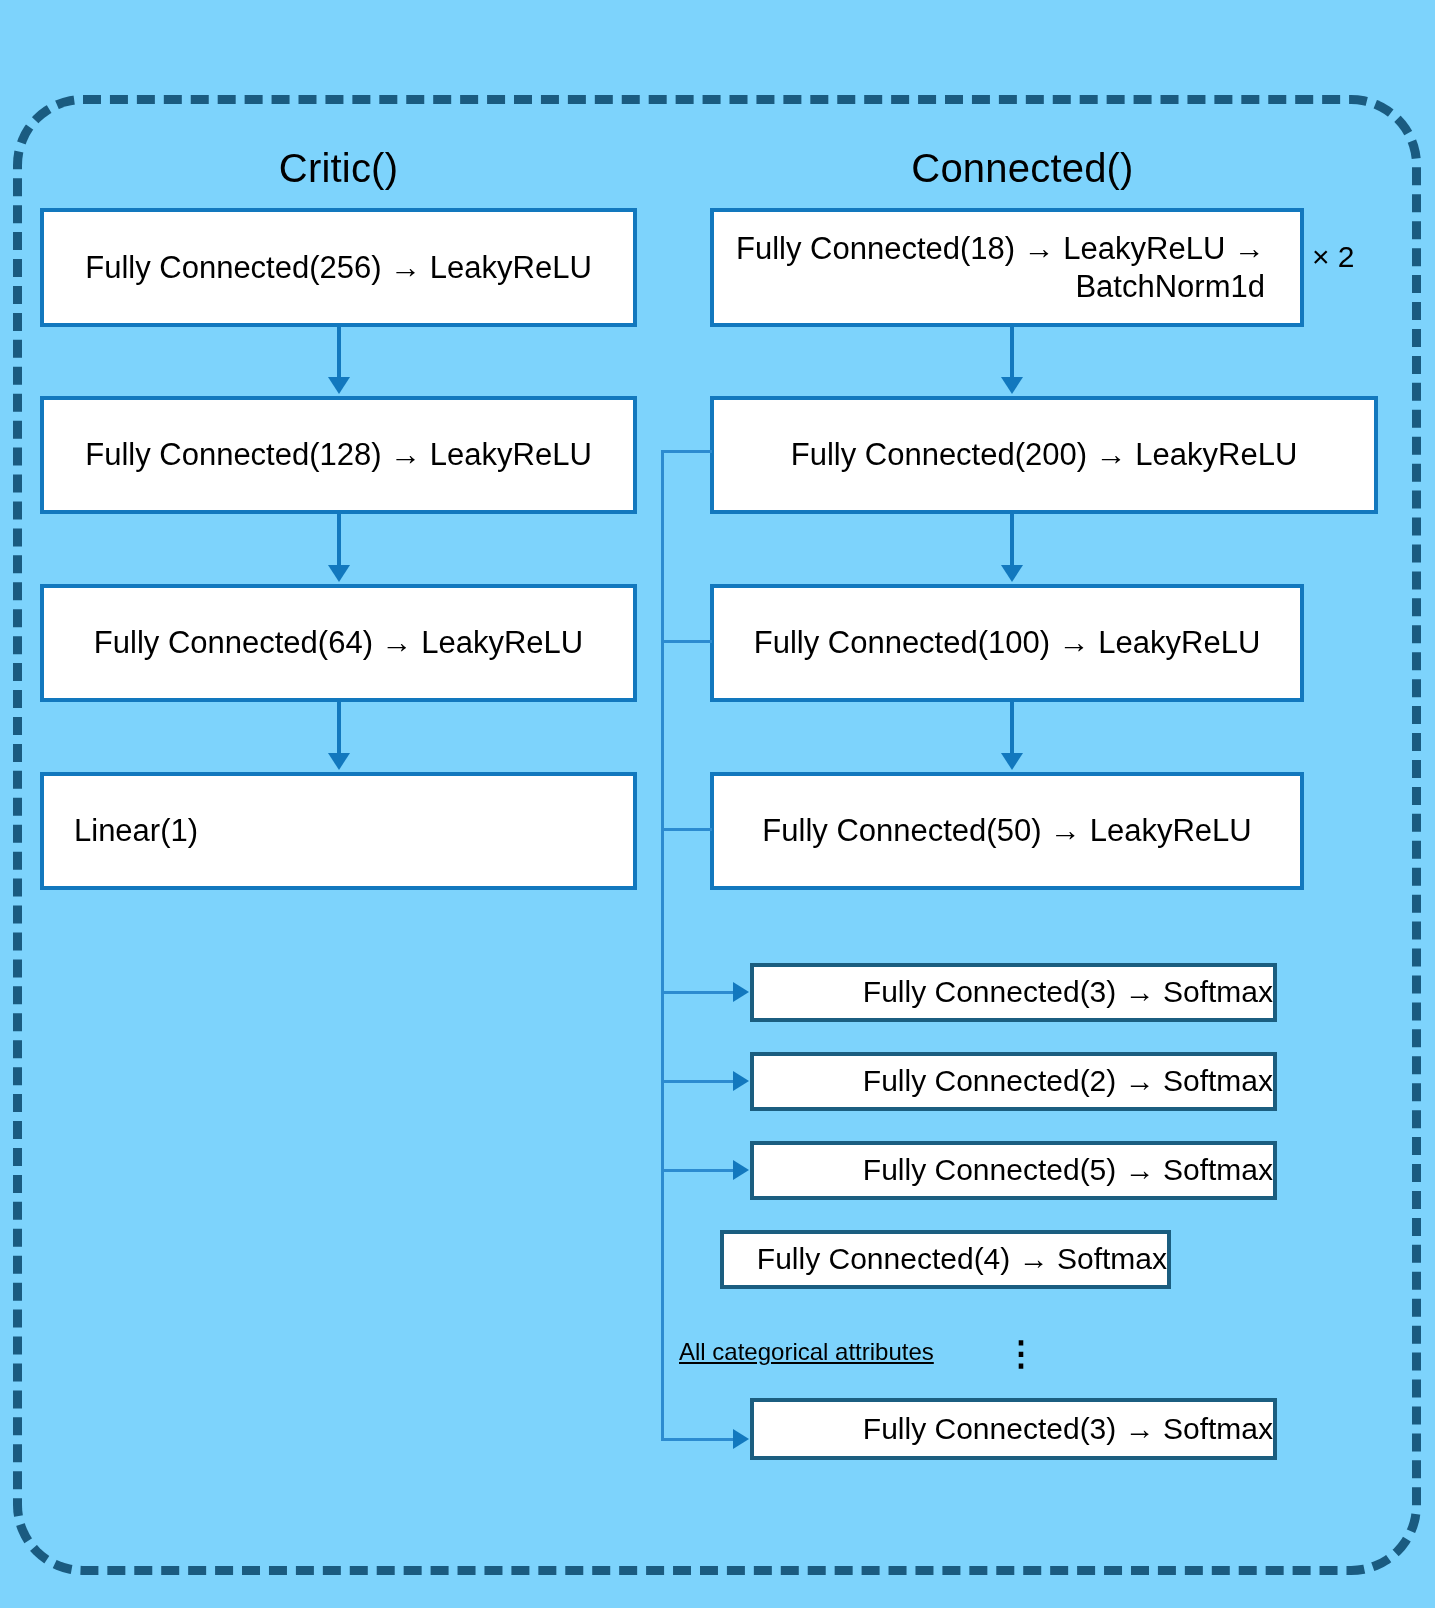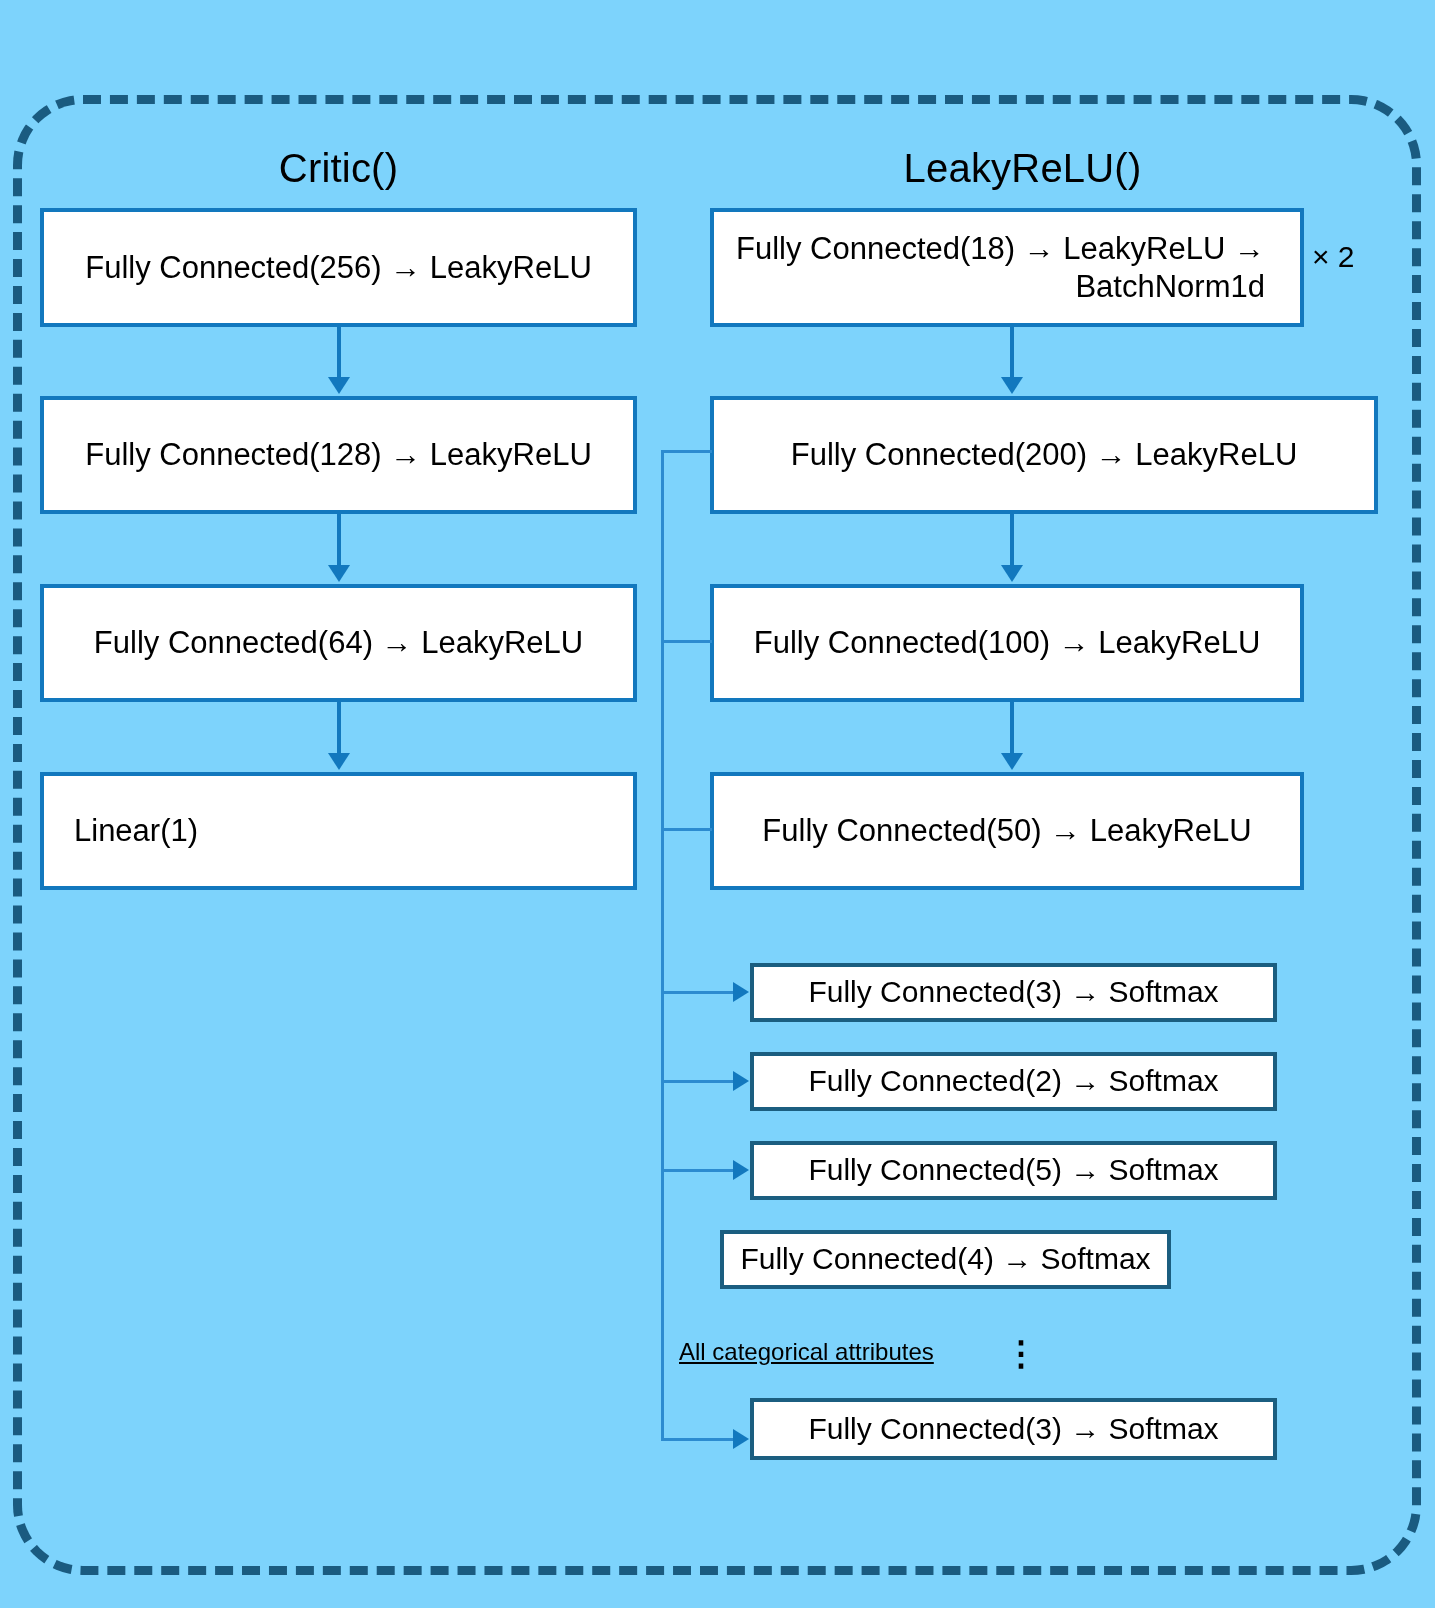--- a/index.html
+++ b/index.html
@@ -47,21 +47,21 @@
     align-items: center;
     color: #000000;
     font-size: 31px;
     line-height: 1.22;
   }
   .node.centered { justify-content: center; text-align: center; }
   .node.lefty { justify-content: flex-start; text-align: left; padding-left: 30px; }
   .node.softmax {
     border: 4px solid #1B5E80;
     font-size: 30px;
-    justify-content: center;
+    justify-content: flex-end;
     text-align: center;
   }
   .node span { display: block; }
 
   
   .vline, .hline {
     position: absolute;
     background: #1278BE;
   }
   .vline { width: 4px; }
@@ -106,21 +106,21 @@
   }
 </style>
 </head>
 <body>
 
 <div id="canvas">
 
   <div class="dashed-frame"></div>
 
   <div class="col-title" id="critic-title">Critic()</div>
-  <div class="col-title" id="generator-title">LeakyReLU()</div>
+  <div class="col-title" id="generator-title">Connected()</div>
 
   <div class="node centered" style="left:40px; top:208px; width:597px; height:119px;">
     <span>Fully Connected(256) → LeakyReLU</span>
   </div>
 
   <div class="vline" style="left:337px; top:327px; height:52px;"></div>
   <div class="arrow-down" style="left:328px; top:377px;"></div>
 
   <div class="node centered" style="left:40px; top:396px; width:597px; height:118px;">
     <span>Fully Connected(128) → LeakyReLU</span>

